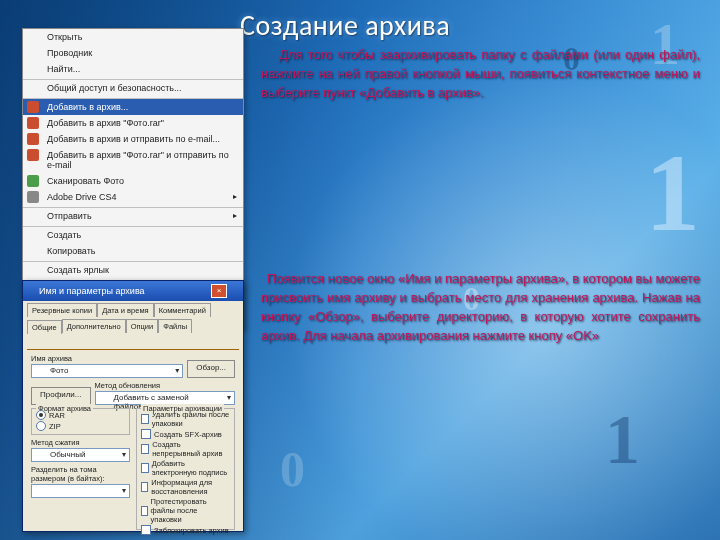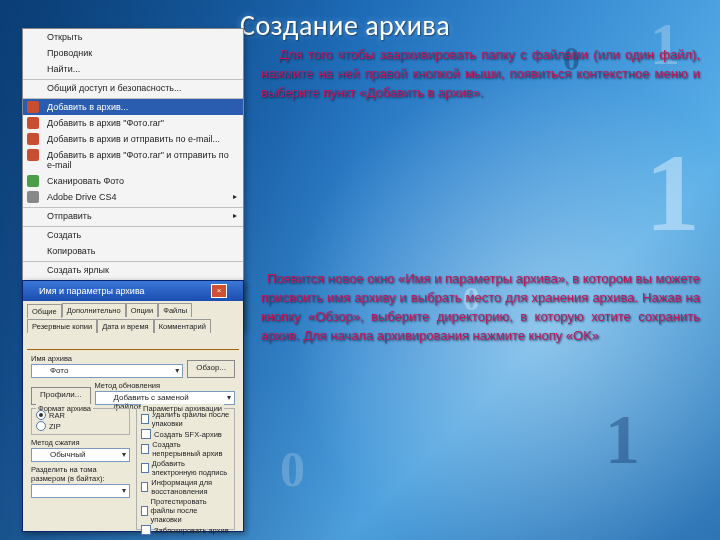--- a/index.html
+++ b/index.html
@@ -161,29 +161,29 @@
   <div class="ctx-item"><span>Переименовать</span></div>
   <div class="ctx-item sep"><span>Свойства</span></div>
 </div>
 
 <div class="dlg">
   <div class="dlg-titlebar">
     <span>Имя и параметры архива</span>
     <span class="dlg-close">×</span>
   </div>
   <div class="dlg-tabs">
+    <div class="dlg-tab">Резервные копии</div>
+    <div class="dlg-tab">Дата и время</div>
+    <div class="dlg-tab">Комментарий</div>
+  </div>
+  <div class="dlg-tabs">
     <div class="dlg-tab active">Общие</div>
     <div class="dlg-tab">Дополнительно</div>
     <div class="dlg-tab">Опции</div>
     <div class="dlg-tab">Файлы</div>
-  </div>
-  <div class="dlg-tabs">
-    <div class="dlg-tab">Резервные копии</div>
-    <div class="dlg-tab">Дата и время</div>
-    <div class="dlg-tab">Комментарий</div>
   </div>
   <div class="dlg-body">
     <div class="dlg-row" style="display:flex;gap:4px;align-items:flex-end">
       <div style="flex:1">
         <div class="dlg-label">Имя архива</div>
         <div class="dlg-select">Фото</div>
       </div>
       <div class="dlg-btn" style="height:12px">Обзор...</div>
     </div>
     <div class="dlg-row" style="display:flex;gap:4px;align-items:flex-end">

